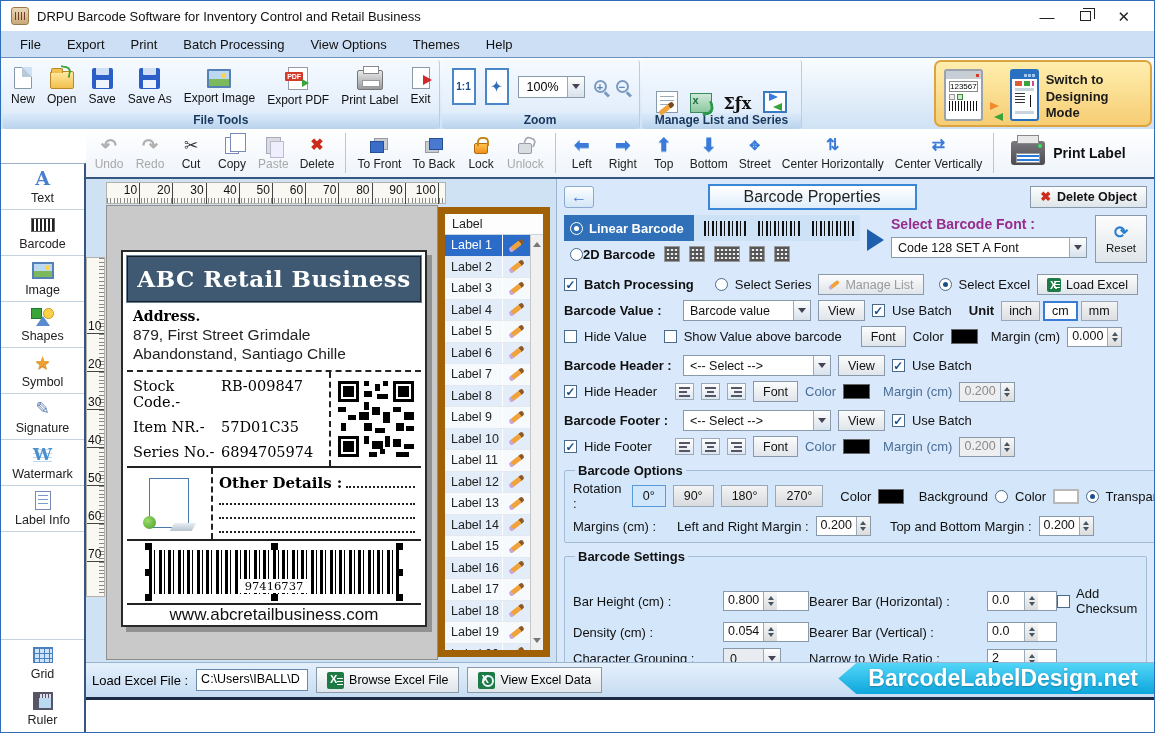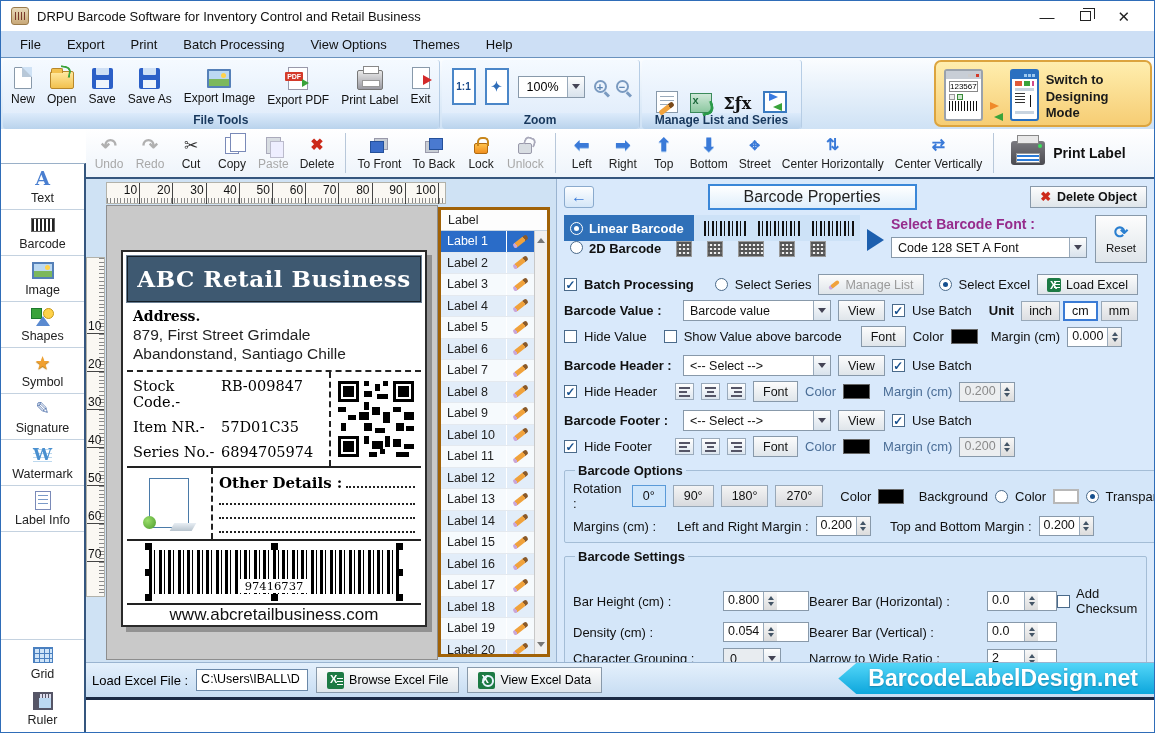--- a/index.html
+++ b/index.html
@@ -179,21 +179,21 @@
 .sd-title{display:flex;align-items:baseline;font-family:"DejaVu Serif",serif;font-weight:bold;font-size:15px}
 .dotlead{flex:1;border-bottom:2px dotted #222;margin-left:4px;height:11px}
 .dotline{border-bottom:2px dotted #222;height:10px}
 .sh-barcode{position:relative;height:64px;border-bottom:2px solid #222;display:flex;align-items:center;justify-content:center;padding:6px 22px}
 .bars{position:relative;width:100%;height:44px;background:repeating-linear-gradient(90deg,#000 0 3px,#fff 3px 5px,#000 5px 6px,#fff 6px 10px,#000 10px 13px,#fff 13px 15px,#000 15px 16px,#fff 16px 19px)}
 .bnum{position:absolute;bottom:1px;left:50%;transform:translateX(-50%);background:#fff;padding:0 5px;font-size:11.5px;font-family:"DejaVu Serif",serif}
 .hdl{position:absolute;width:7px;height:7px;background:#000}
 .sh-web{flex:1;display:flex;align-items:center;justify-content:center;font-size:17px;color:#111}
 
 
-.llist{position:absolute;left:352px;top:28px;width:112px;height:450px;background:#fff;border:3px solid #a16207;display:flex;flex-direction:column;overflow:hidden}
+.llist{position:absolute;left:352px;top:28px;width:112px;height:450px;background:#fff;border:7px solid #a16207;display:flex;flex-direction:column;overflow:hidden}
 .lhead{height:21px;display:flex;align-items:center;font-size:12.5px;color:#222;padding-left:7px;border-bottom:1px solid #c8d4e0;background:#fdfdfd}
 .lbody{flex:1;position:relative;overflow:hidden;padding-right:13px}
 .lscroll{position:absolute;right:0;top:0;bottom:0;width:13px;background:#f0f0f0;border-left:1px solid #c8c8c8;display:flex;flex-direction:column;justify-content:space-between;align-items:center;padding:2px 0}
 .sarr{width:0;height:0;border:4px solid transparent}
 .sarr.up{border-bottom:5px solid #777;margin-top:1px}
 .sarr.dn{border-top:5px solid #777;margin-bottom:1px}
 .lrow{display:flex;height:21.5px;border-bottom:1px solid #e4e9ef}
 .lrow:nth-of-type(even){background:#e2edf9}
 .lrow:nth-of-type(odd){background:#f6fafd}
 .lrow:first-of-type{background:#2a6cc8}
@@ -205,21 +205,21 @@
 
 .props{position:absolute;left:470px;top:0;right:0;bottom:0;background:#d9e9fb;border-left:1px solid #9ab4d0;padding:3px 7px 0 7px;font-size:13px;color:#111}
 .p-head{display:flex;align-items:center;height:29px}
 .backbtn{width:30px;height:22px;border:1px solid #8aaacd;border-radius:3px;background:linear-gradient(#fdfeff,#d4e6f8);display:flex;align-items:center;justify-content:center;color:#3a7ad8;font-size:16px;font-weight:bold;line-height:1}
 .ptitle{margin:0 auto;border:2px solid #3a87d8;background:linear-gradient(#ffffff,#dfeefb);padding:2px 34px;font-size:16px;color:#222}
 .delbtn{border:1px solid #8899aa;background:linear-gradient(#fdfdfd,#dfe5ea);padding:3px 9px;font-weight:bold;font-size:12.5px;display:flex;align-items:center;gap:6px}
 .p-type{display:flex;align-items:flex-start;margin-top:4px}
 .tleft{width:308px}
 .trow1{display:flex;align-items:center;background:#cde2f7;height:26px}
 .linsel{display:flex;align-items:center;gap:6px;background:#2f70b8;color:#fff;font-weight:bold;height:100%;padding:0 10px 0 6px;font-size:13px}
-.trow2{display:flex;align-items:flex-start;gap:6px;height:26px;padding-left:6px;font-weight:bold;font-size:13px}
+.trow2{display:flex;align-items:center;gap:0;height:26px;padding-left:6px;font-weight:bold;font-size:13px}
 .thumb-lin{width:44px;height:15px;margin-left:10px;background:repeating-linear-gradient(90deg,#111 0 2px,transparent 2px 4px,#111 4px 5px,transparent 5px 8px)}
 .thumb-2d{width:16px;height:16px;margin-left:9px;border:1px solid #999;background-image:repeating-linear-gradient(0deg,#555 0 2px,transparent 2px 4px),repeating-linear-gradient(90deg,#666 0 2px,#eee 2px 4px)}
 .barrow{width:0;height:0;border-left:17px solid #1d5fae;border-top:11px solid transparent;border-bottom:11px solid transparent;margin:14px 7px 0 7px}
 .fontcol{display:flex;flex-direction:column;gap:5px;margin-top:1px}
 .fontlabel{font-weight:bold;color:#962c8c;font-size:14px}
 .resetbtn{margin-left:8px;width:54px;height:48px;border:1px solid #8899aa;background:linear-gradient(#fdfdfd,#dfe5ea);display:flex;flex-direction:column;align-items:center;justify-content:center;font-size:11.5px;gap:1px}
 .refresh{color:#2a7fd0;font-size:17px;font-weight:bold;line-height:1}
 .rd{width:13px;height:13px;border:1px solid #4a6a8a;border-radius:50%;background:#fff;position:relative;flex:none}
 .rd.on::after{content:"";position:absolute;inset:3px;background:#17508e;border-radius:50%}
 .rd.w{border-color:#fff}
@@ -912,21 +912,21 @@
         <span class="rd on" style="margin-left:8px"></span>
           <span>Select Excel</span>
         <span class="btn">
             <span class="xlicon" style="width:14px;height:14px"></span>
             <span>Load Excel</span>
           </span>
       </div>
 
       <div class="prow">
         <span class="plabel" style="width:112px">Barcode Value :</span>
-        <span class="sel" style="width:148px">
+        <span class="sel" style="width:128px">
             <span class="v">Barcode value</span>
             <span class="dd">
               <span class="caret"></span>
             </span>
           </span>
         <span class="btn">View</span>
         <span class="cb">✓</span>
           <span>Use Batch</span>
         <span class="plabel" style="margin-left:10px">Unit</span>
         <span class="unitbtn">inch</span>

